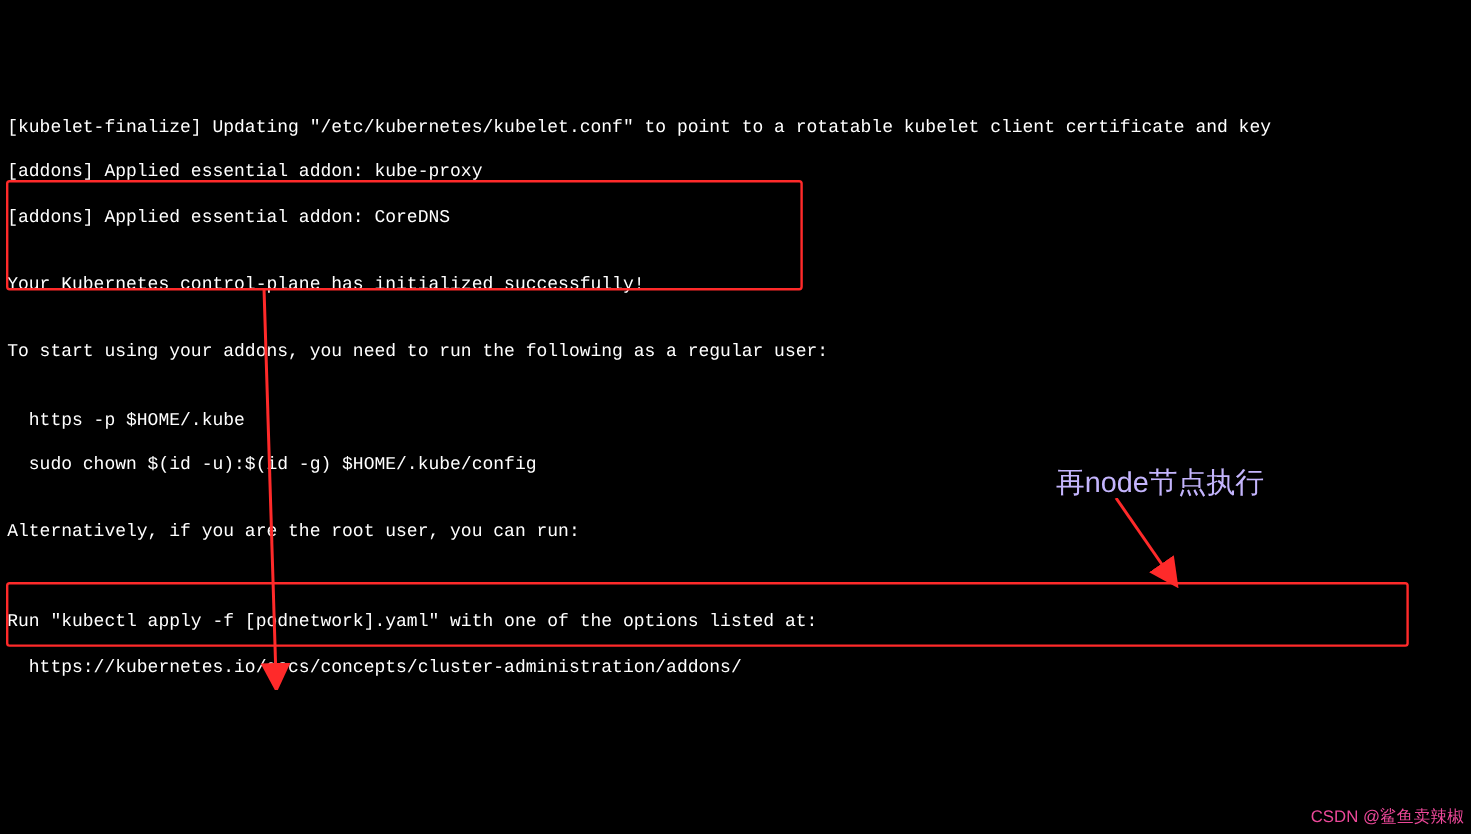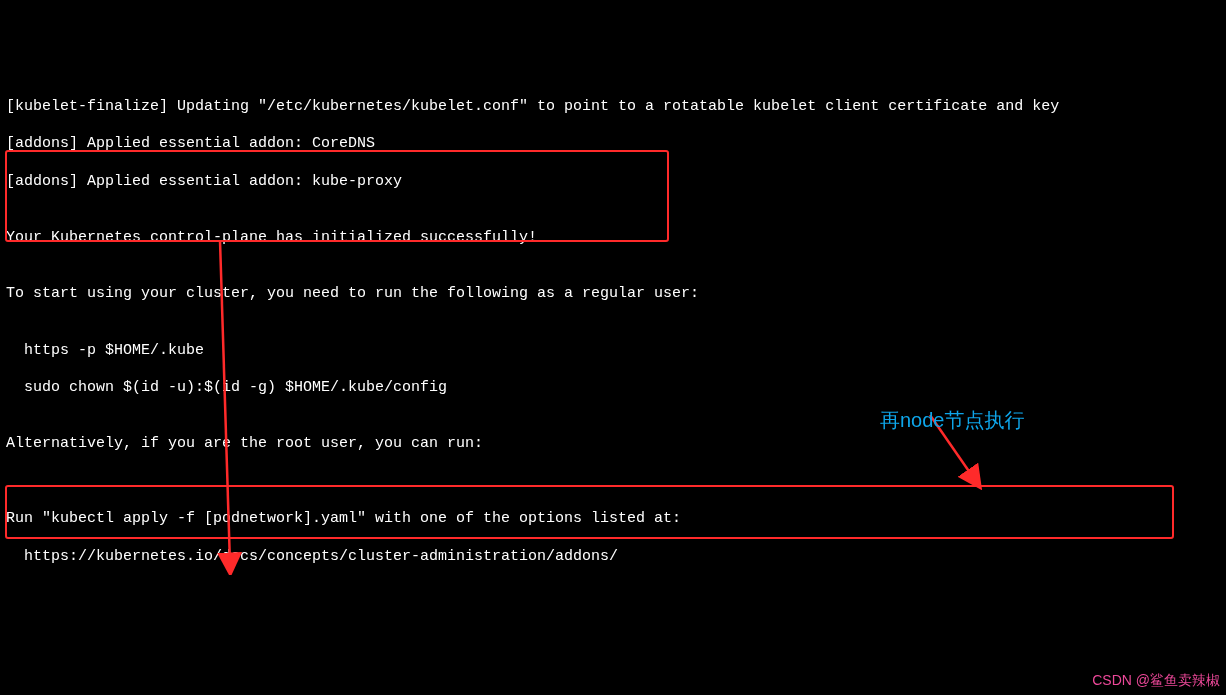--- a/index.html
+++ b/index.html
@@ -19,25 +19,24 @@
   }
   .line { white-space: pre; }
   .box-red {
     border: 2px solid #ff2a2a;
     border-radius: 3px;
     position: absolute;
     pointer-events: none;
   }
   .annotation {
     position: absolute;
-    color: #0ea5e9;
+    color: #c4b5fd;
     font-family: "Microsoft YaHei", Arial, sans-serif;
-    font-size: 20px;
+    font-size: 24px;
     white-space: nowrap;
-    margin-top: 20px;
   }
   .arrow-svg {
     position: absolute;
     pointer-events: none;
   }
   .watermark {
     position: absolute;
     right: 6px;
     bottom: 6px;
     color: #ec4899;
@@ -45,26 +44,26 @@
     font-size: 14px;
   }
 </style>
 </head>
 <body>
 
 
 
 <div>
 <div class="line">[kubelet-finalize] Updating "/etc/kubernetes/kubelet.conf" to point to a rotatable kubelet client certificate and key</div>
+<div class="line">[addons] Applied essential addon: kube-proxy</div>
 <div class="line">[addons] Applied essential addon: CoreDNS</div>
-<div class="line">[addons] Applied essential addon: kube-proxy</div>
 <div class="line"></div>
 <div class="line">Your Kubernetes control-plane has initialized successfully!</div>
 <div class="line"></div>
-<div class="line">To start using your cluster, you need to run the following as a regular user:</div>
+<div class="line">To start using your addons, you need to run the following as a regular user:</div>
 <div class="line"></div>
 <div class="line">  https -p $HOME/.kube</div>
 <div class="line">  sudo chown $(id -u):$(id -g) $HOME/.kube/config</div>
 <div class="line"></div>
 <div class="line">Alternatively, if you are the root user, you can run:</div>
 <div class="line"></div>
 <div class="line"></div>
 <div class="line">Run "kubectl apply -f [podnetwork].yaml" with one of the options listed at:</div>
 <div class="line">  https://kubernetes.io/docs/concepts/cluster-administration/addons/</div>
 <div class="line"></div>

